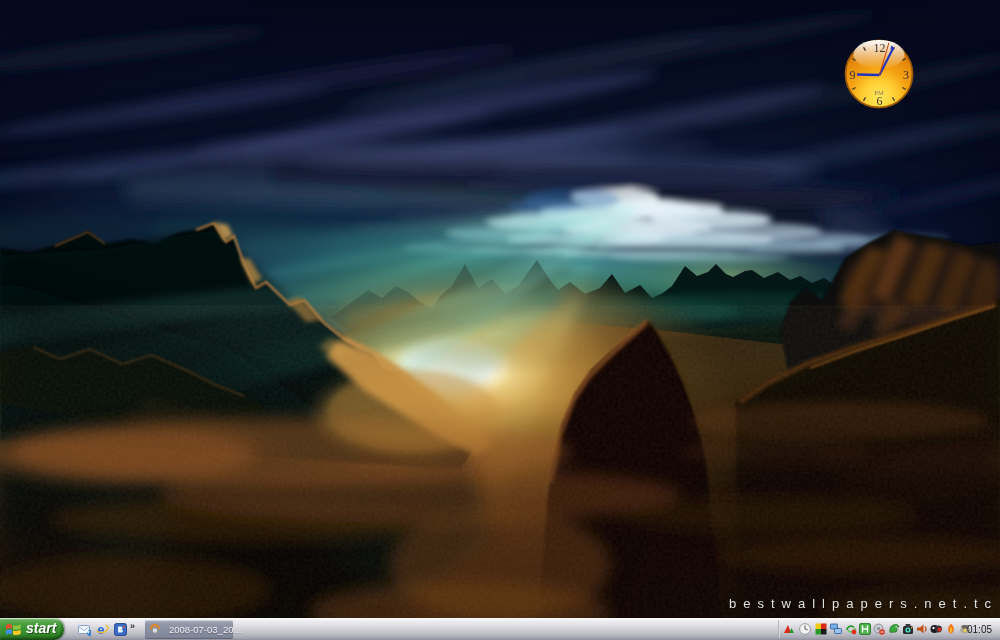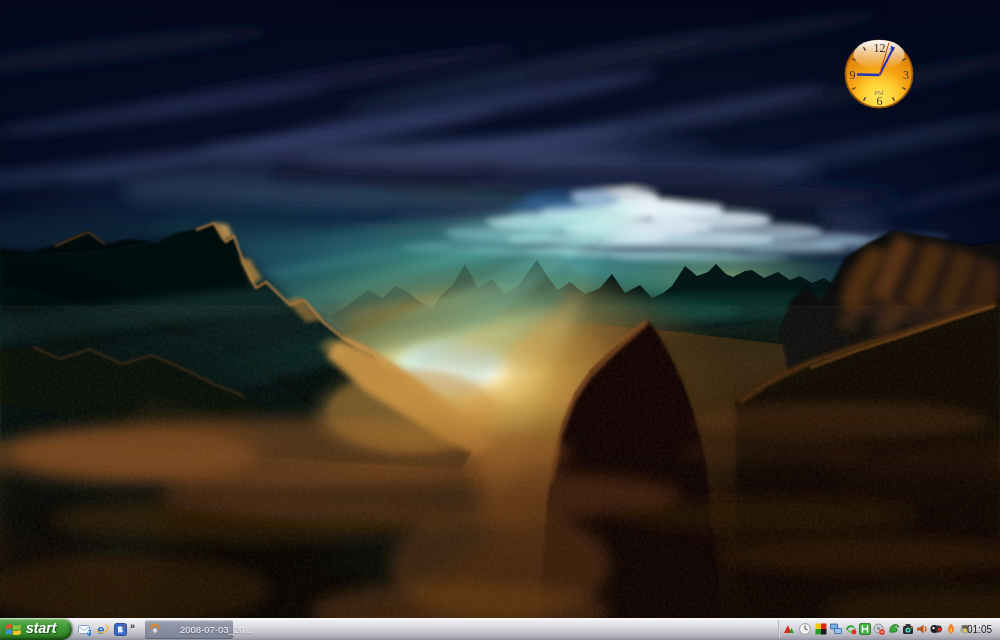--- a/index.html
+++ b/index.html
@@ -3,32 +3,32 @@
 <meta charset="utf-8">
 <style>
 html,body{margin:0;padding:0;background:#000;}
 *{box-sizing:border-box;}
 #desk{position:relative;width:1000px;height:640px;overflow:hidden;font-family:"Liberation Sans",sans-serif;}
 #wall{position:absolute;left:0;top:0;}
 #watermark{position:absolute;left:729px;top:596px;white-space:nowrap;color:#f4f4f4;font-size:13px;letter-spacing:7px;font-weight:normal;opacity:0.92;text-shadow:0 1px 2px rgba(0,0,0,0.6);}
 
 #taskbar{position:absolute;left:0;top:618px;width:1000px;height:22px;
  background:linear-gradient(to bottom,#fdfdfd 0%,#f7f7f9 5%,#e9e9ee 18%,#dcdce2 38%,#cbcbd3 58%,#b7b7c1 78%,#a2a2af 92%,#8f8f9e 100%);}
-#startbtn{position:absolute;left:0;top:0;width:72px;height:22px;border-radius:0 10px 10px 0;
+#startbtn{position:absolute;left:0;top:0;width:64px;height:22px;border-radius:0 10px 10px 0;
  background:linear-gradient(to bottom,#a7d29a 0%,#62ad57 10%,#49a03e 28%,#3b9331 52%,#368c2c 72%,#2b7423 90%,#226018 100%);
  box-shadow:inset 0 1px 1px rgba(255,255,255,0.55), inset -2px -2px 3px rgba(0,40,0,0.45), 1px 0 2px rgba(0,0,0,0.4);}
 #startbtn span{position:absolute;left:26px;top:2px;color:#fff;font-style:italic;font-weight:bold;font-size:14px;font-family:"Liberation Sans",sans-serif;text-shadow:1px 1px 1px rgba(0,0,0,0.5);}
 #qlaunch{position:absolute;left:78px;top:0;width:66px;height:22px;}
 .qlicon{position:absolute;top:5px;width:13px;height:13px;}
 #chev{position:absolute;left:130px;top:3px;font-size:9px;font-weight:bold;color:#333;}
 #taskbtn{position:absolute;left:145px;top:2px;width:88px;height:19px;border-radius:2px;
  background:linear-gradient(to bottom,#aeb4c0 0%,#9298a8 20%,#878da0 60%,#7d8496 100%);
  box-shadow:inset 0 1px 0 rgba(255,255,255,0.4), inset 0 -1px 1px rgba(0,0,0,0.25);}
 #taskbtn .tic{position:absolute;left:4px;top:3px;width:12px;height:12px;}
-#taskbtn .ttx{position:absolute;left:35px;top:4px;font-size:9.5px;white-space:nowrap;color:#f0f0f5;font-family:"Liberation Sans",sans-serif;text-shadow:0 1px 1px rgba(0,0,0,0.3);}
+#taskbtn .ttx{position:absolute;left:24px;top:4px;font-size:9.5px;white-space:nowrap;color:#f0f0f5;font-family:"Liberation Sans",sans-serif;text-shadow:0 1px 1px rgba(0,0,0,0.3);}
 #tray{position:absolute;left:778px;top:0;width:222px;height:22px;}
 #tray .sep{position:absolute;left:0;top:2px;width:2px;height:18px;background:linear-gradient(to right,#8a8a98,#ffffff);opacity:0.7;}
 .tico{position:absolute;top:5px;width:12px;height:12px;}
 #trayclk{position:absolute;left:189px;top:6px;font-size:10px;color:#1a1a1a;font-family:"Liberation Sans",sans-serif;}
 #clockw{position:absolute;left:842px;top:37px;}
 </style>
 </head>
 <body>
 <div id="desk">
 <svg id="wall" width="1000" height="640" viewBox="0 0 1000 640" xmlns="http://www.w3.org/2000/svg">
@@ -391,20 +391,21 @@
  <ellipse cx="130" cy="590" rx="140" ry="35" fill="#5c3210" opacity="0.3"></ellipse>
  <ellipse cx="412" cy="412" rx="95" ry="40" fill="#c8923c" opacity="0.4"></ellipse>
  <ellipse cx="870" cy="555" rx="150" ry="18" fill="#5c3411" opacity="0.28"></ellipse>
  <ellipse cx="770" cy="515" rx="150" ry="18" fill="#542c0f" opacity="0.24"></ellipse>
  <ellipse cx="940" cy="610" rx="120" ry="22" fill="#542c0f" opacity="0.24"></ellipse>
 </g>
 
 <rect x="0" y="305" width="1000" height="335" fill="#7a5a2e" opacity="0.17" filter="url(#grain)"></rect>
 </svg>
 
+<div id="watermark">bestwallpapers.net.tc</div>
 
 <svg id="clockw" width="74" height="74" viewBox="0 0 74 74" xmlns="http://www.w3.org/2000/svg">
  <defs>
   <radialGradient id="cface" cx="0.5" cy="0.85" r="0.8">
     <stop offset="0" stop-color="#ffe858"></stop>
     <stop offset="0.3" stop-color="#ffcf34"></stop>
     <stop offset="0.55" stop-color="#f5a212"></stop>
     <stop offset="0.8" stop-color="#e58a0c"></stop>
     <stop offset="1" stop-color="#d07404"></stop>
   </radialGradient>

